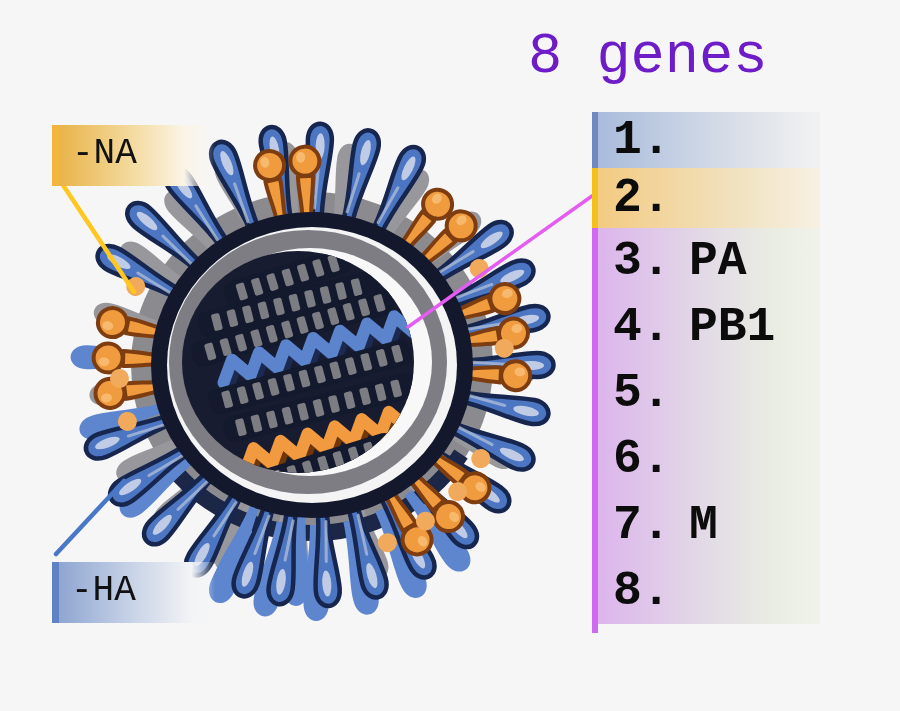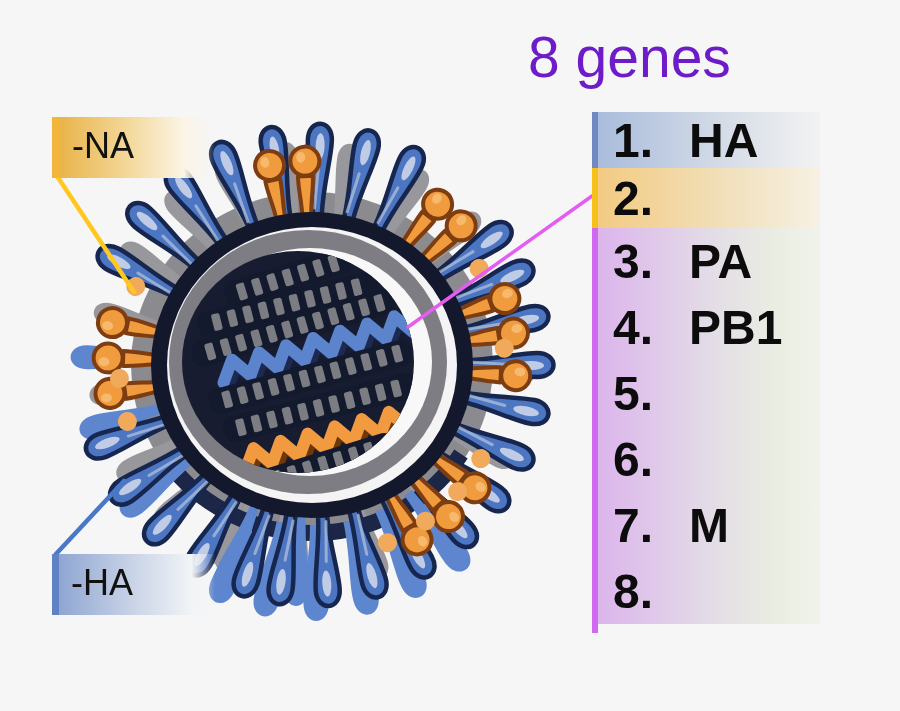--- a/index.html
+++ b/index.html
@@ -1,17 +1,17 @@
 <!DOCTYPE html>
 <html style="--page-bg: #f6f6f7; --title-color: #6d1cc8; --accent-ha-row: #7089c0; --accent-na-row: #f5c018; --accent-other-rows: #cf6af0; --na-line: #ffc71f; --na-accent: #f3b63c; --ha-line: #4a78c8; --ha-accent: #5e82c4; --connector: #e45cf0; --ha-spike: #4c76c2; --ha-spike-light: #5d86cf; --ha-spike-outline: #16264f; --na-spike: #f09b3d; --na-spike-outline: #7e3d10; --background-spike: #98989c; --membrane: #8b8b8f; --envelope-ring: #14182c; --inner-gray: #7d7d83; --interior-dark: #171c30; --interior-highlight: #f8f8f8; --rna-segment: #141a2e; --rna-slot: #7c7c83; --helix-blue: #5b84cd; --helix-blue-shadow: #1c2a52; --helix-orange: #f29a40; --helix-orange-shadow: #703708;"><head>
 <meta charset="utf-8">
 <style>
   html,body{margin:0;padding:0;background:var(--page-bg,#f6f6f7);}
   .stage{position:relative;width:820px;height:711px;overflow:hidden;
-         font-family:Liberation Sans, sans-serif;background:var(--page-bg,#f6f6f7);}
+         font-family:Liberation Mono, monospace;background:var(--page-bg,#f6f6f7);}
   svg{position:absolute;left:0;top:0;}
 
   
   .ha-body{fill:var(--ha-spike,#4c76c2);stroke:var(--ha-spike-outline,#16264f);stroke-width:4.5;stroke-linejoin:round;}
   .ha-hl{fill:#c6d1e8;opacity:.95;}
   .ha-hl2{stroke:#b9c4da;stroke-width:3;fill:none;opacity:.7;stroke-linecap:round;}
   .gs-body{fill:var(--background-spike,#98989c);}
   .pb-body{fill:var(--ha-spike-light,#5d86cf);}
   .os-part{fill:var(--na-spike,#f09b3d);stroke:var(--na-spike-outline,#7e3d10);stroke-width:4;stroke-linejoin:round;}
   .os-hl{fill:#f6bc72;opacity:.9;}
@@ -33,21 +33,21 @@
   .line-na{stroke:var(--na-line,#ffc71f);stroke-width:4.5;stroke-linecap:round;}
   .line-ha{stroke:var(--ha-line,#4a78c8);stroke-width:4.5;stroke-linecap:round;}
   .line-connector{stroke:var(--connector,#e45cf0);stroke-width:3.5;stroke-linecap:round;}
 
   
   #title{position:absolute;left:528px;top:29px;font-size:57px;line-height:1;
          color:var(--title-color,#6d1cc8);white-space:nowrap;}
 
   
   .callout{position:absolute;width:163px;height:61px;display:flex;align-items:center;
-           font-size:36px;color:#111;box-sizing:border-box;padding-left:12px;white-space:nowrap;}
+           font-size:36px;color:#111;box-sizing:border-box;padding-left:12px;white-space:nowrap;margin-top:8px;}
   #na-box{left:52px;top:117px;
           background:linear-gradient(90deg,#e9b44a 0%,#f3d99c 45%,#fbf4e6 80%,rgba(251,244,230,0) 100%);
           border-left:8px solid var(--na-accent,#f3b63c);}
   #ha-box{left:52px;top:554px;
           background:linear-gradient(90deg,#8fa6d2 0%,#ccd6e8 50%,#f2f4f6 85%,rgba(244,245,247,0) 100%);
           border-left:7px solid var(--ha-accent,#5e82c4);text-align:right;}
   .callout .lbl{position:relative;top:-2px;}
 
   
   #gene-list{position:absolute;left:592px;top:112px;font-weight:bold;font-size:48px;color:#0c0c0c;}
@@ -305,21 +305,20 @@
   <div id="na-box" class="callout">
     <span class="lbl">-NA</span>
   </div>
   <div id="ha-box" class="callout">
     <span class="lbl">-HA</span>
   </div>
 
   <div id="gene-list">
     <div id="row-ha" class="grow">
       <span class="num">1.</span>
-      <span class="name">HA</span>
     </div>
     <div id="row-na" class="grow">
       <span class="num">2.</span>
     </div>
     <div id="rows-rest">
       <div class="grow">
         <span class="num">3.</span>
         <span class="name">PA</span>
       </div>
       <div class="grow">

